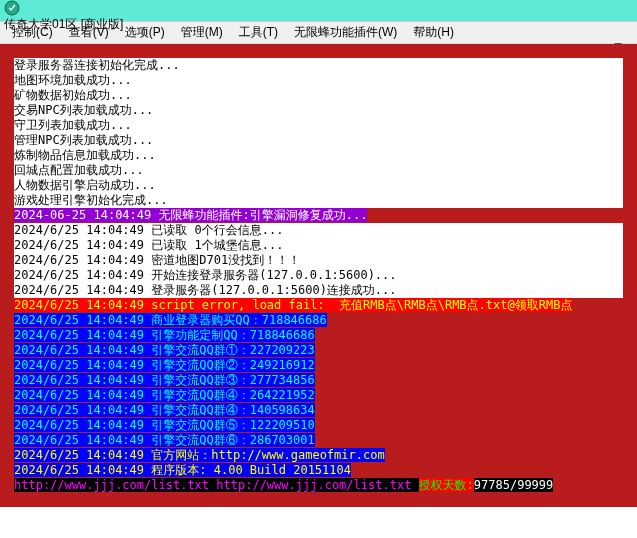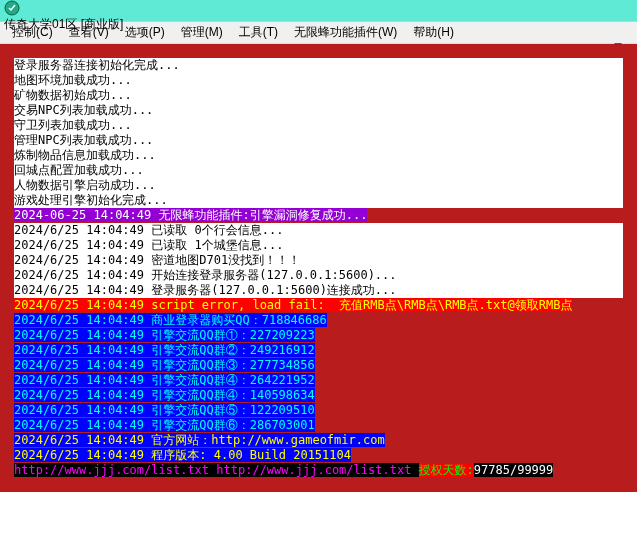--- a/index.html
+++ b/index.html
@@ -67,20 +67,21 @@
   <div id="plain-ts-block">
       <div class="log-line plain">2024/6/25 14:04:49 已读取 0个行会信息...</div>
       <div class="log-line plain">2024/6/25 14:04:49 已读取 1个城堡信息...</div>
       <div class="log-line plain">2024/6/25 14:04:49 密道地图D701没找到！！！</div>
       <div class="log-line plain">2024/6/25 14:04:49 开始连接登录服务器(127.0.0.1:5600)...</div>
       <div class="log-line plain">2024/6/25 14:04:49 登录服务器(127.0.0.1:5600)连接成功...</div>
     </div>
   <div class="log-line"><span class="red">2024/6/25 14:04:49 script error, load fail:  充值RMB点\RMB点\RMB点.txt@领取RMB点</span></div>
   <div id="blue-block">
       <div class="log-line"><span class="blue">2024/6/25 14:04:49 商业登录器购买QQ：718846686</span></div>
+      <div class="log-line"><span class="blue">2024/6/25 14:04:49 引擎功能定制QQ：718846686</span></div>
       <div class="log-line"><span class="blue">2024/6/25 14:04:49 引擎交流QQ群①：227209223</span></div>
       <div class="log-line"><span class="blue">2024/6/25 14:04:49 引擎交流QQ群②：249216912</span></div>
       <div class="log-line"><span class="blue">2024/6/25 14:04:49 引擎交流QQ群③：277734856</span></div>
       <div class="log-line"><span class="blue">2024/6/25 14:04:49 引擎交流QQ群④：264221952</span></div>
       <div class="log-line"><span class="blue">2024/6/25 14:04:49 引擎交流QQ群④：140598634</span></div>
       <div class="log-line"><span class="blue">2024/6/25 14:04:49 引擎交流QQ群⑤：122209510</span></div>
       <div class="log-line"><span class="blue">2024/6/25 14:04:49 引擎交流QQ群⑥：286703001</span></div>
     </div>
   <div id="bluey-block">
       <div class="log-line"><span class="bluey">2024/6/25 14:04:49 官方网站：http://www.gameofmir.com</span></div>

